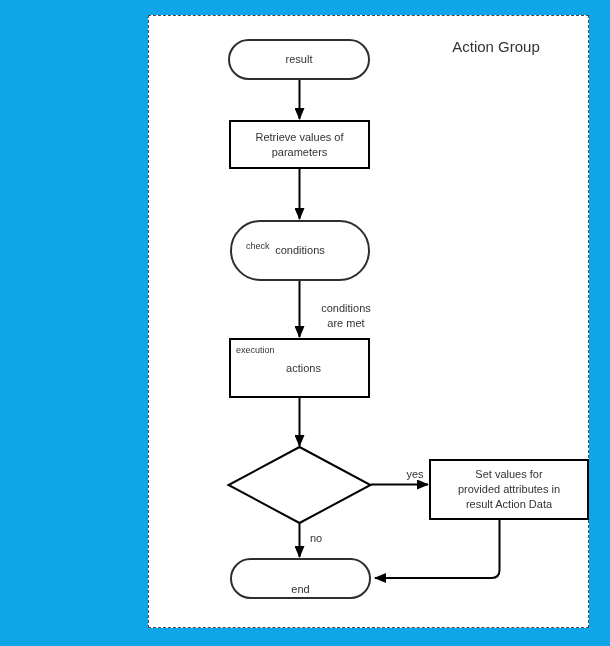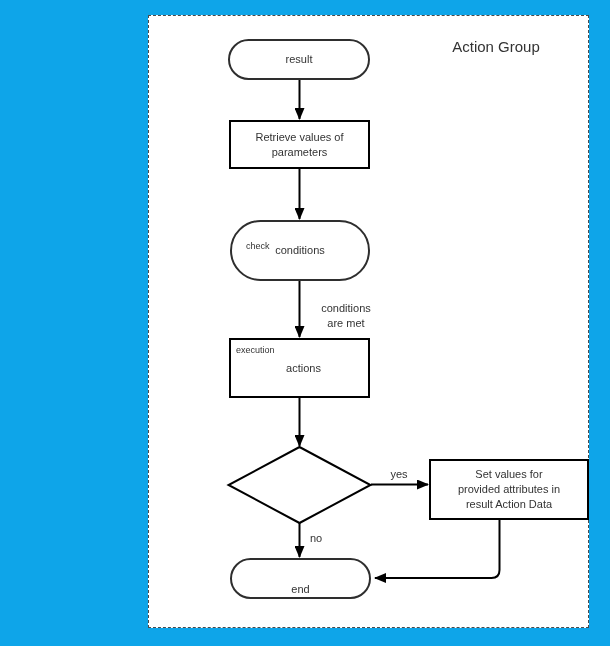--- a/index.html
+++ b/index.html
@@ -72,21 +72,21 @@
   .tag-exec  { top: 5px; left: 5px; }
   .edge-label {
     position: absolute;
     font-size: 11px;
     line-height: 15px;
     color: #333333;
     text-align: center;
     white-space: pre-line;
   }
   .edge-label-conditions { left: 306px; top: 301px; width: 80px; }
-  .edge-label-yes        { left: 384px; top: 467px; width: 30px; }
+  .edge-label-yes        { left: 400px; top: 467px; width: 30px; }
   .edge-label-no         { left: 303px; top: 531px; width: 26px; }
   .diagram-title {
     position: absolute;
     left: 430px;
     top: 38px;
     width: 132px;
     text-align: center;
     font-size: 15px;
     color: #333333;
   }

